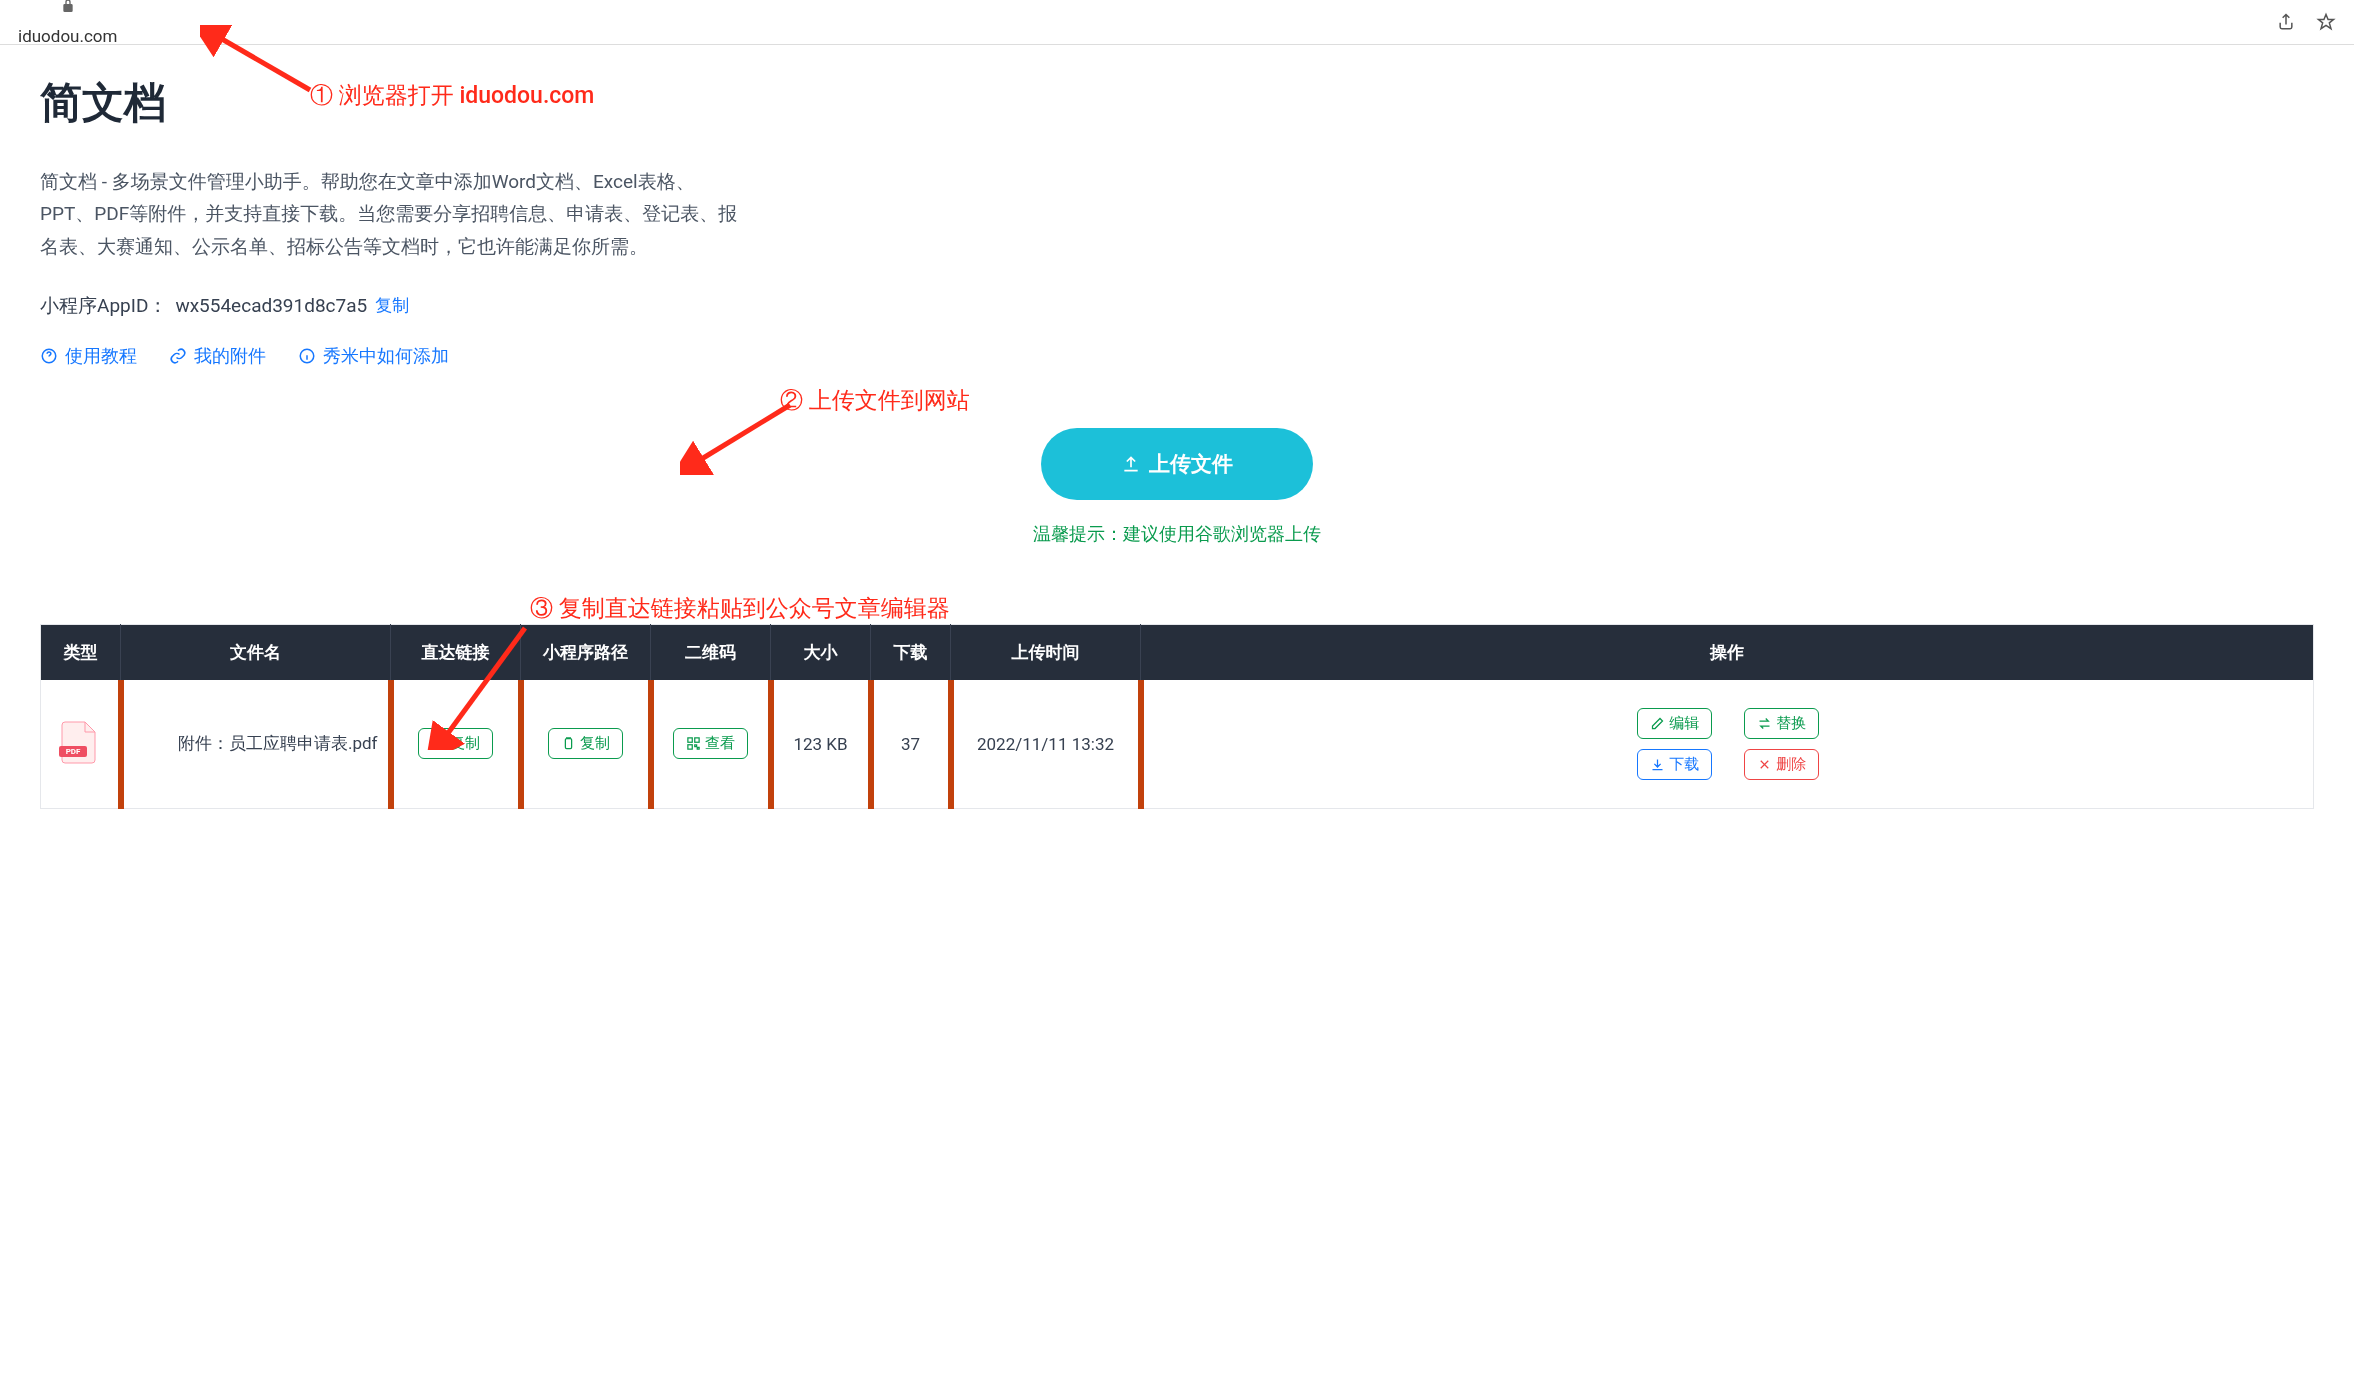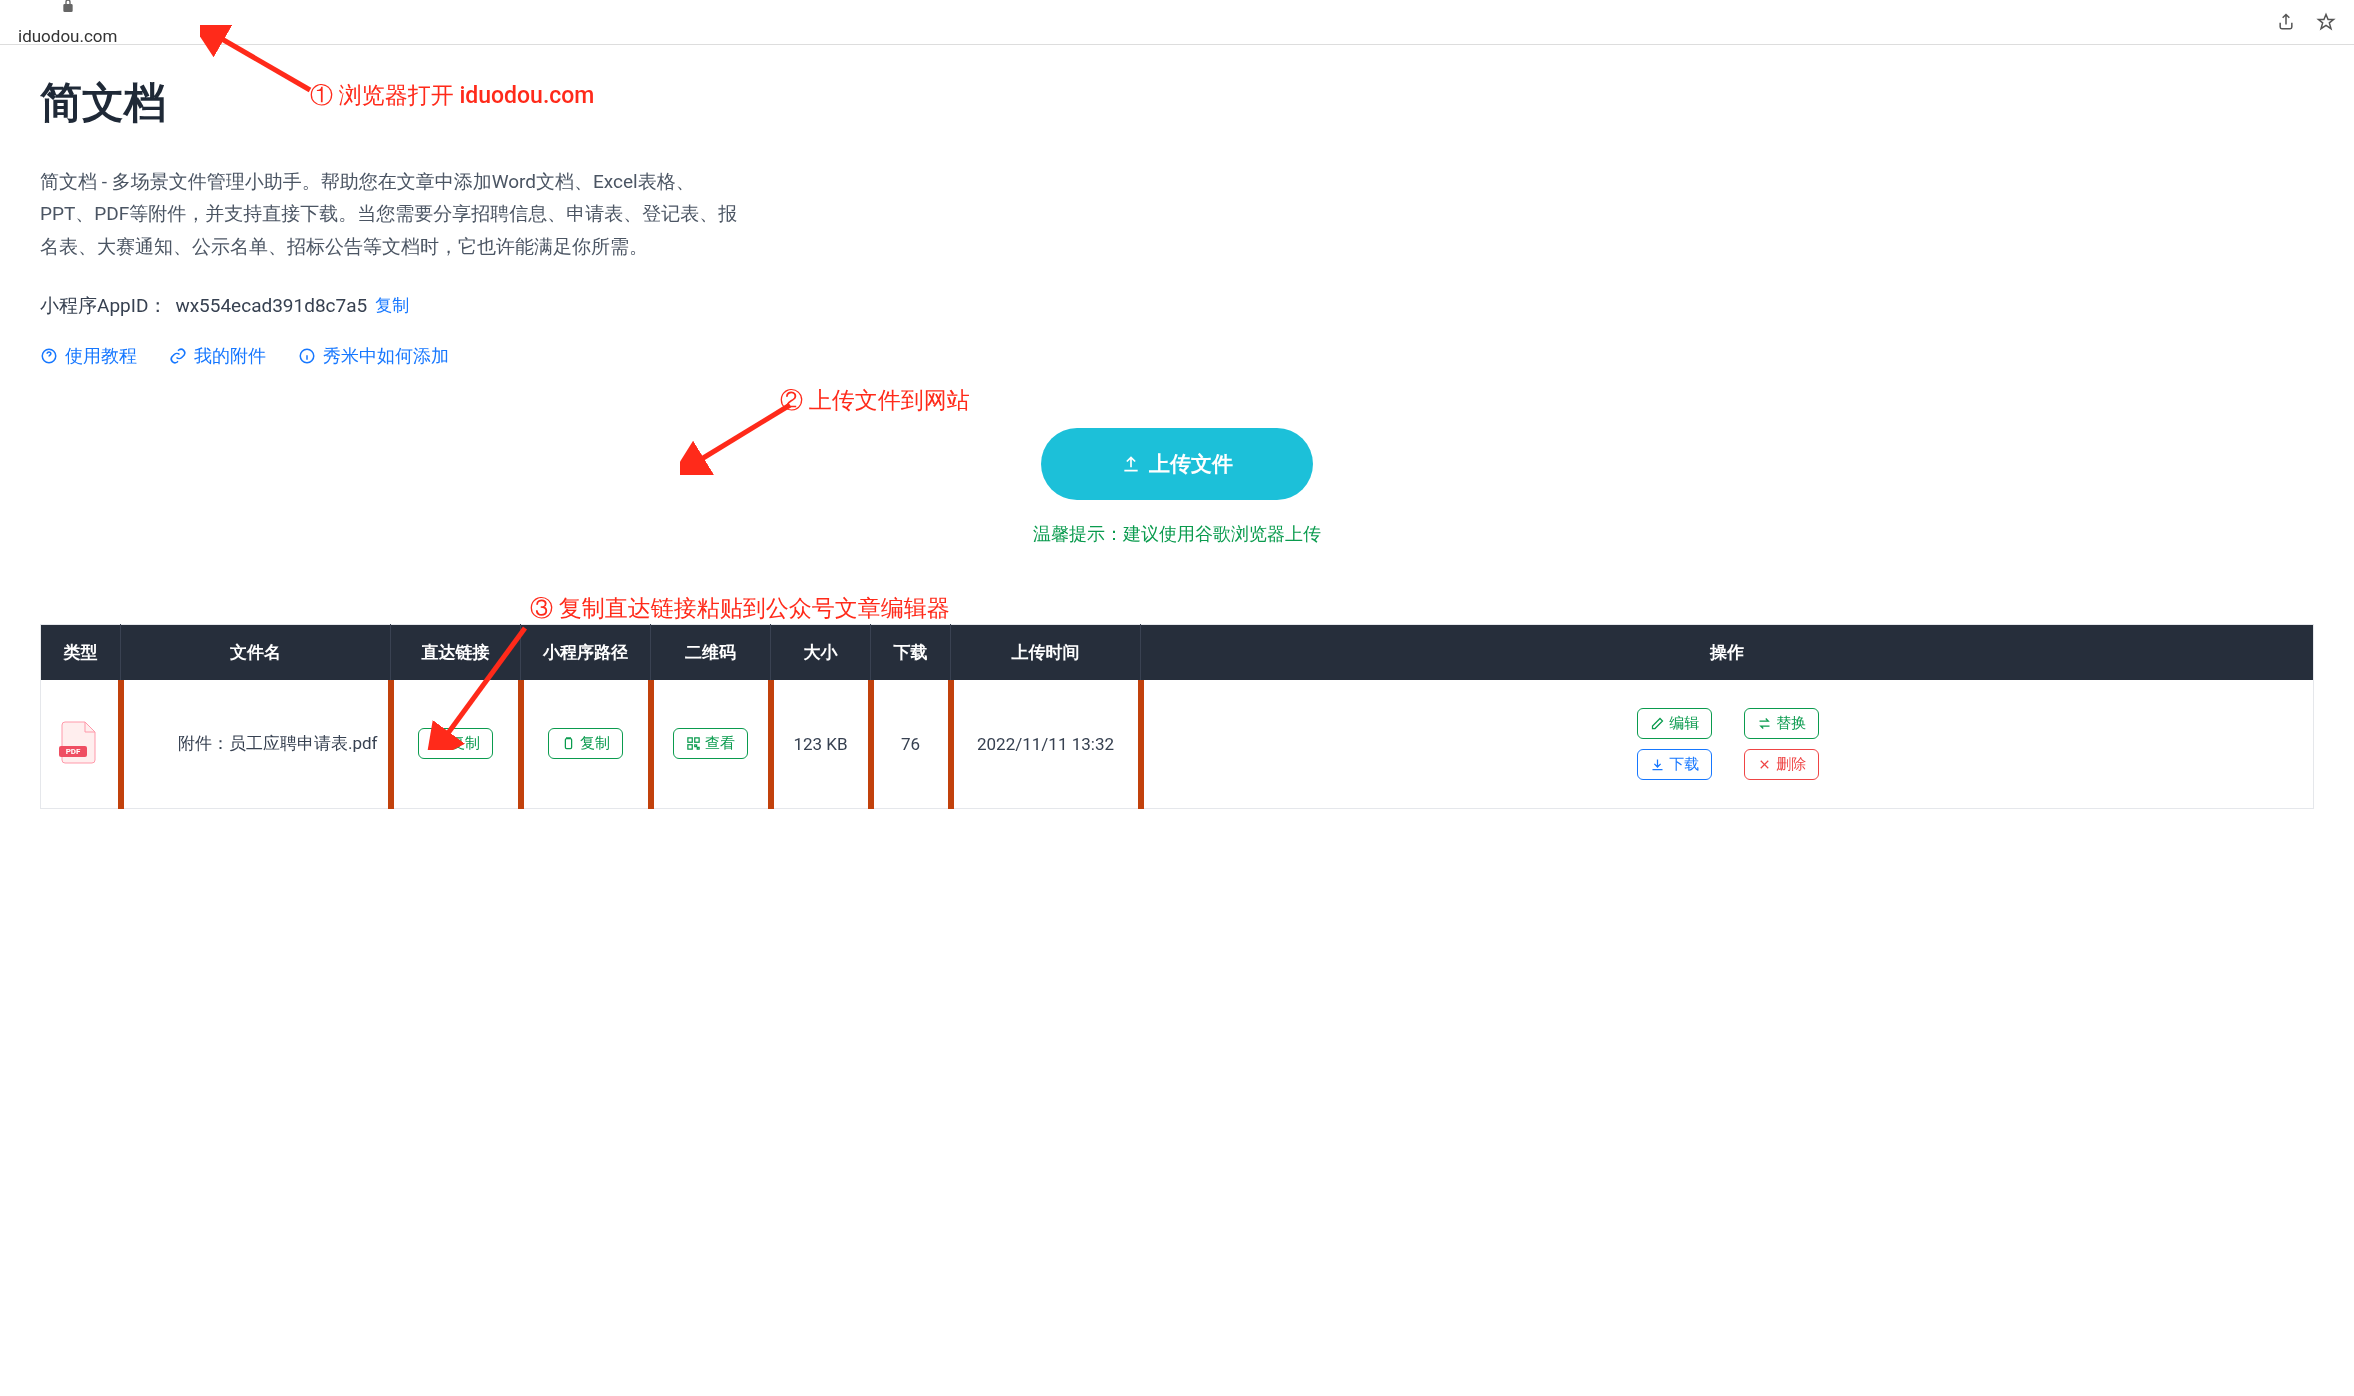--- a/index.html
+++ b/index.html
@@ -194,21 +194,21 @@
               <svg viewBox="0 0 24 24" fill="none" stroke="currentColor" stroke-width="2">
                   <rect x="3" y="3" width="7" height="7"></rect>
                   <rect x="14" y="3" width="7" height="7"></rect>
                   <rect x="3" y="14" width="7" height="7"></rect>
                   <path d="M14 14h3v3h-3zM18 18h3v3h-3z"></path>
                 </svg>
               <span>查看</span>
             </span>
           </td>
           <td>123 KB</td>
-          <td>76</td>
+          <td>37</td>
           <td>2022/11/11 13:32</td>
           <td>
             <div class="ops">
               <span class="mini-btn green">
                 <svg viewBox="0 0 24 24" fill="none" stroke="currentColor" stroke-width="2">
                     <path d="M4 20h4L20 8l-4-4L4 16v4z"></path>
                   </svg>
                 <span>编辑</span>
               </span>
               <span class="mini-btn green">

